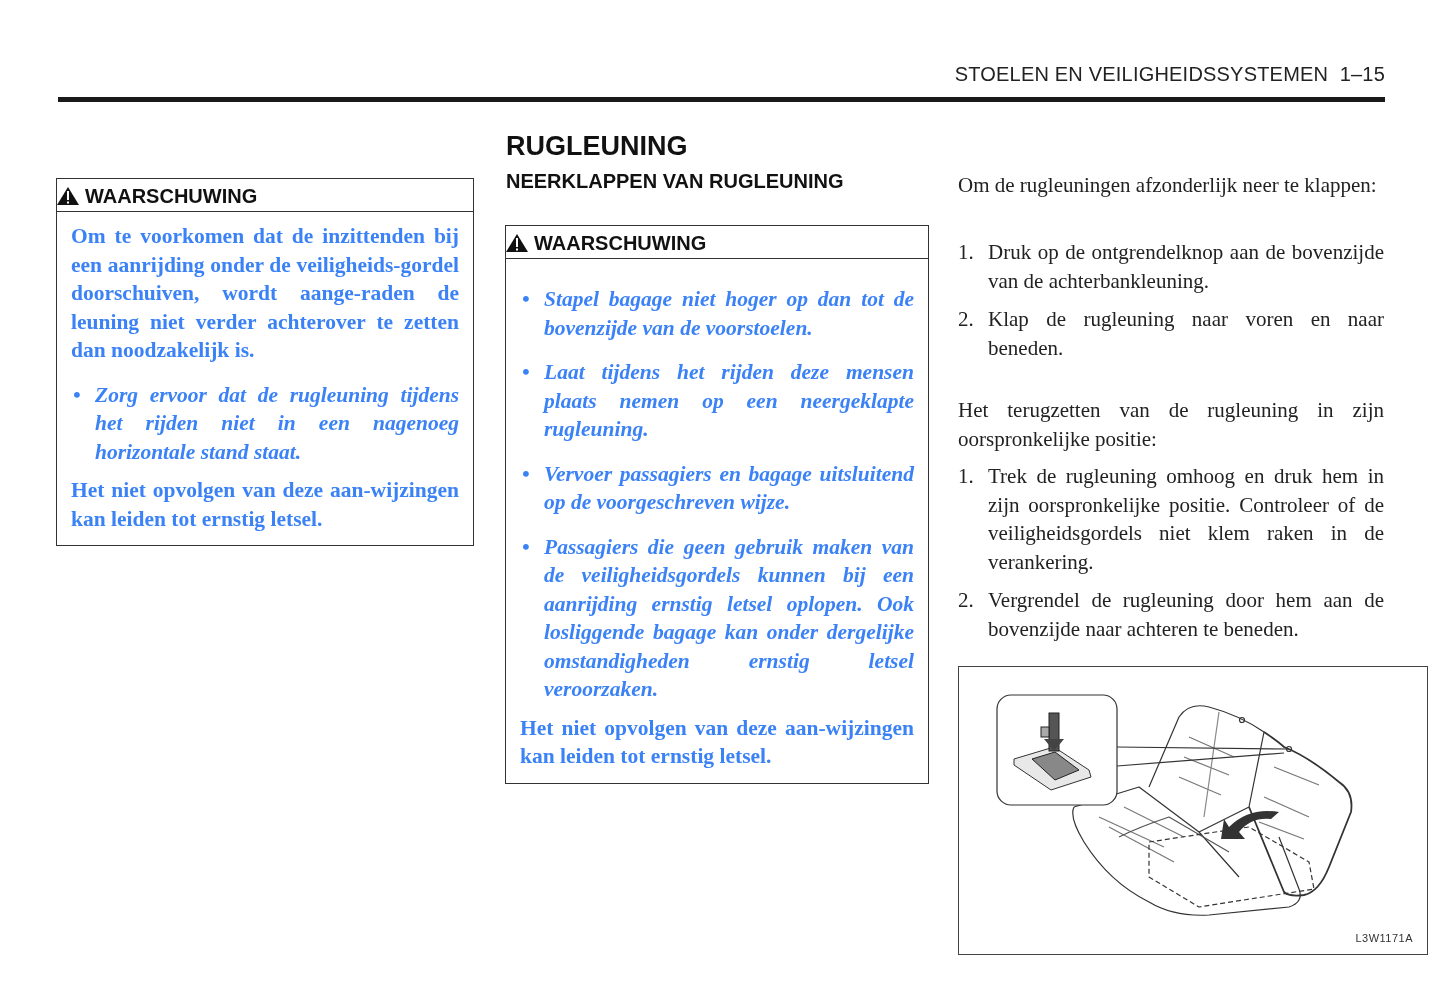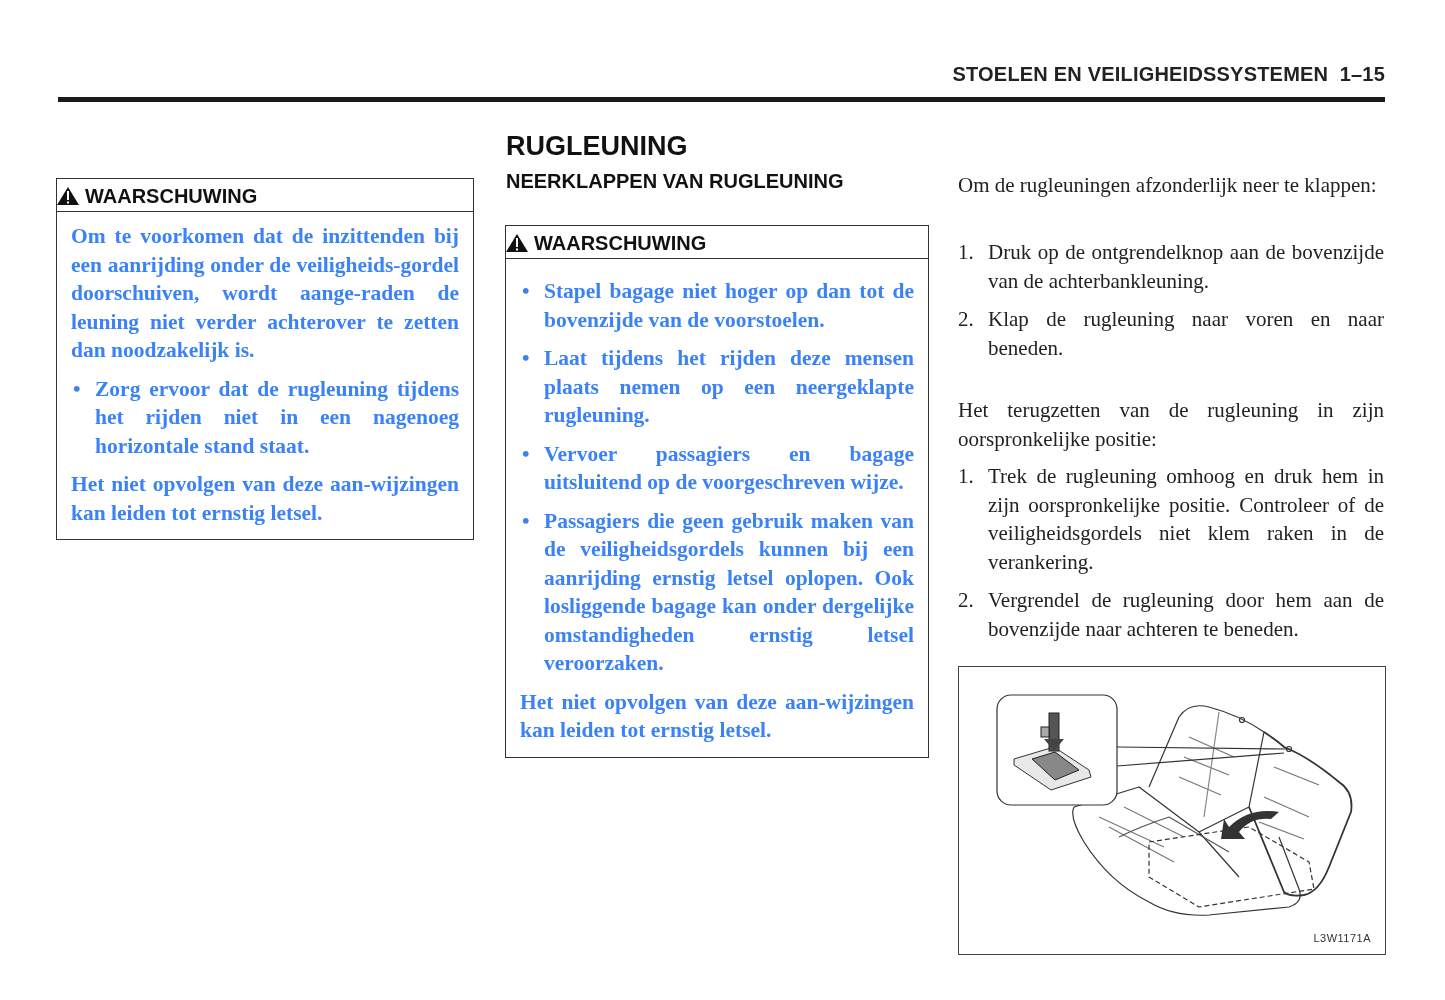--- a/index.html
+++ b/index.html
@@ -1,48 +1,48 @@
 <!DOCTYPE html>
 <html><head>
   <meta charset="utf-8">
   <style>
     html, body { margin:0; padding:0; background:#ffffff; }
     body { width:1445px; height:1000px; position:relative; overflow:hidden; color:#1a1a1a; }
     .sans { font-family:"Liberation Sans", sans-serif; }
 
-    #running-header { position:absolute; right:60px; top:63px; font-size:20px; letter-spacing:0.2px; color:#222;font-weight:bold; }
+    #running-header { position:absolute; right:60px; top:63px; font-size:20px; letter-spacing:0.2px; color:#222; }
     #header-rule { position:absolute; left:58px; top:97px; width:1327px; height:5px; background:#1a1a1a; }
 
     .warn-box { position:absolute; border:1.5px solid #333; background:#fff; }
     .warn-head { border-bottom:1.5px solid #333; text-align:left; font-size:20px; font-weight:bold; height:32px; line-height:34px; color:#111; }
     .warn-head svg { vertical-align:-2px; margin-right:6px; }
     .warn-body { padding:10px 14px 12px 14px; font-family:"Liberation Serif", serif; font-weight:bold; font-size:21.5px; line-height:28.5px; color:#3b82f6; }
     .warn-body p { margin:0 0 10px 0; text-align:justify; text-align-last:left; }
     .warn-body p:last-child { margin-bottom:0; }
-    .bullet { position:relative; padding-left:24px; margin:8px 0 10px 0; text-align:justify; }
+    .bullet { position:relative; padding-left:24px; margin:16px 0 10px 0; text-align:justify;font-style:italic; }
     .bullet::before { content:"•"; position:absolute; left:2px; top:0; }
 
     #box-left { left:56px; top:178px; width:416px; }
     #box-mid { left:505px; top:225px; width:422px; }
 
     #section-title { position:absolute; left:506px; top:131px; font-size:27px; font-weight:bold; color:#111; }
     #subsection-title { position:absolute; left:506px; top:170px; font-size:20px; font-weight:bold; color:#111; }
 
     .col-right { position:absolute; left:958px; width:426px; font-family:"Liberation Serif", serif; font-size:21px; line-height:28.5px; color:#222; }
     .col-right p { margin:0; text-align:justify; }
     .step { position:relative; padding-left:30px; text-align:justify; }
     .step .num { position:absolute; left:0; top:0; }
     #intro-fold { top:171px; }
     #steps-fold { top:238px; }
     #steps-fold .step { margin-bottom:10px; }
     #intro-return { top:396px; }
     #steps-return { top:462px; }
     #steps-return .step { margin-bottom:10px; }
 
-    #figure { position:absolute; left:958px; top:666px; width:426px; height:287px; border:1.5px solid #444; background:#fff; }
+    #figure { position:absolute; left:958px; top:666px; width:426px; height:287px; border:1.5px solid #444; background:#fff;padding-left:42px; }
     #figure svg { position:absolute; left:0; top:0; }
     #figure-code { position:absolute; right:14px; bottom:10px; font-family:"Liberation Sans", sans-serif; font-size:11px; color:#333; letter-spacing:0.5px; }
   </style>
 </head>
 <body>
 
 <div id="running-header" class="sans">
   <span>STOELEN EN VEILIGHEIDSSYSTEMEN</span>&nbsp;&nbsp;<span>1–15</span>
 </div>
 <div id="header-rule"></div>

